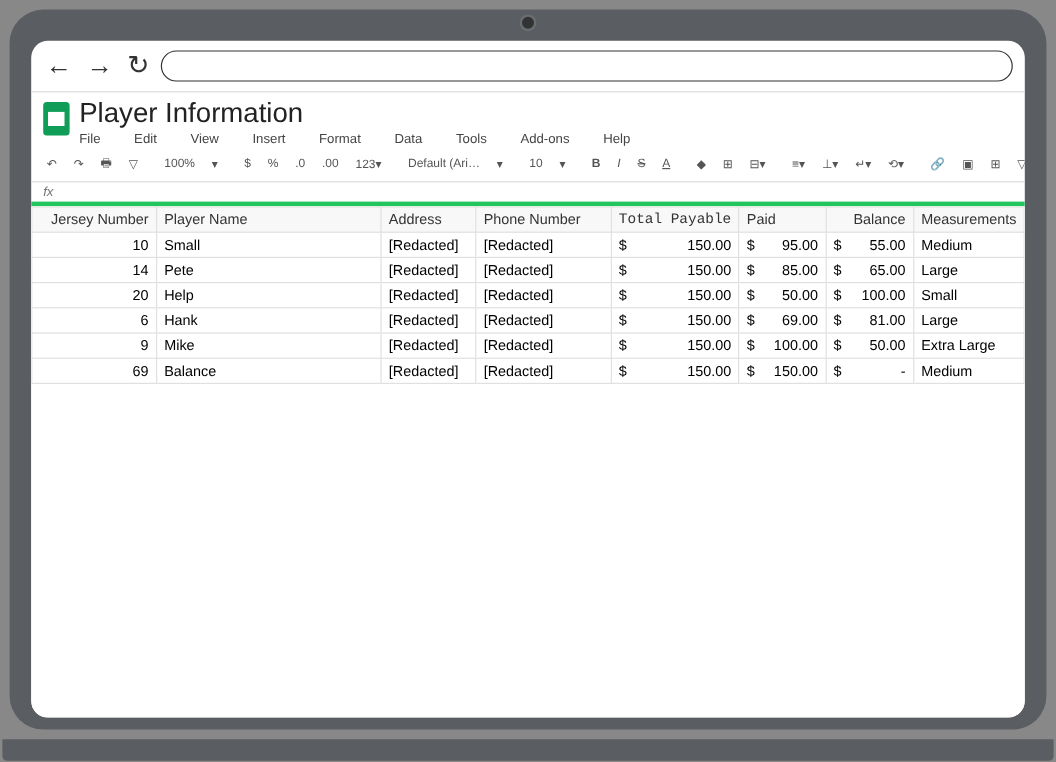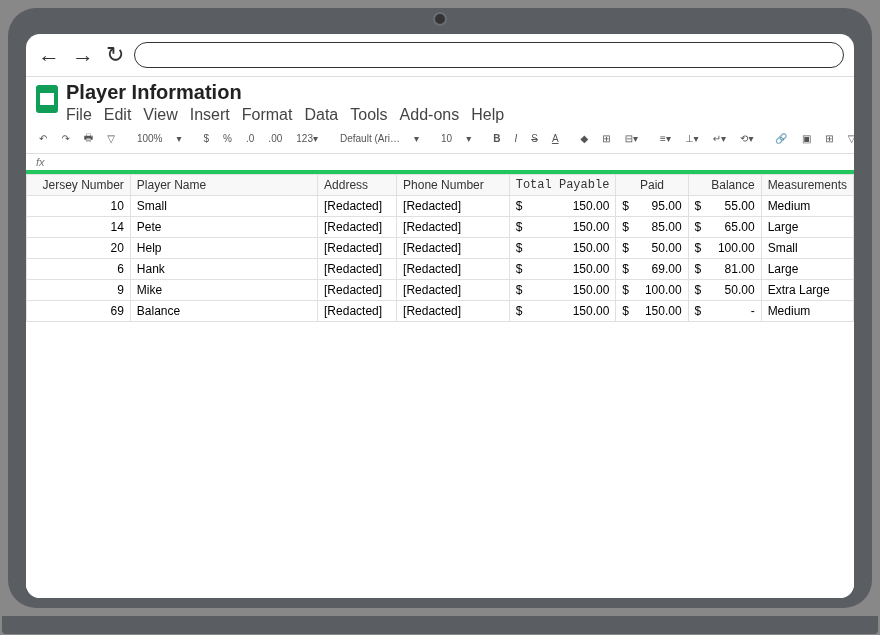--- a/index.html
+++ b/index.html
@@ -71,22 +71,22 @@
     }
     .sheets-icon::after {
       content: '';
       position: absolute;
       top: 8px; left: 4px;
       width: 14px; height: 12px;
       background: #fff;
       clip-path: polygon(0 0, 100% 0, 100% 100%, 0 100%, 0 0, 0 33%, 100% 33%, 100% 66%, 0 66%);
     }
     .doc-title-area { display: flex; flex-direction: column; }
-    .doc-title { font-size: 20px; font-weight: 700; color: #222; }
-    .menu-bar { display: flex; gap: 12px; font-size: 16px; color: #444; padding-top: 2px; }
+    .doc-title { font-size: 23px; font-weight: 400; color: #222; }
+    .menu-bar { display: flex; gap: 28px; font-size: 11px; color: #444; padding-top: 2px; }
     .menu-item { cursor: pointer; }
     
     .toolbar {
       display: flex;
       align-items: center;
       padding: 4px 10px;
       gap: 8px;
       font-size: 10px;
       color: #555;
       border-bottom: 1px solid #ddd;
@@ -118,21 +118,21 @@
       text-align: left;
       white-space: nowrap;
       height: 18px;
     }
     th { background: #f8f8f8; font-weight: 500; color: #333; margin-left: 19px; }
     .col-jersey { width: 105px; text-align: right; }
     .col-name { width: 200px; }
     .col-address { width: 80px; }
     .col-phone { width: 115px; }
     .col-payable { width: 105px; text-align: right; font-family: Liberation Mono, monospace; }
-    .col-paid { width: 75px; text-align: center; }
+    .col-paid { width: 75px; text-align: left; }
     .col-balance { width: 75px; text-align: right; }
     .col-meas { }
     td.num { text-align: right; font-variant-numeric: tabular-nums; }
     td.money { text-align: left; }
     .money .cur { float: left; }
     .money .amt { float: right; }
     
     .laptop-base {
       background: #5a5e62;
       height: 18px;

